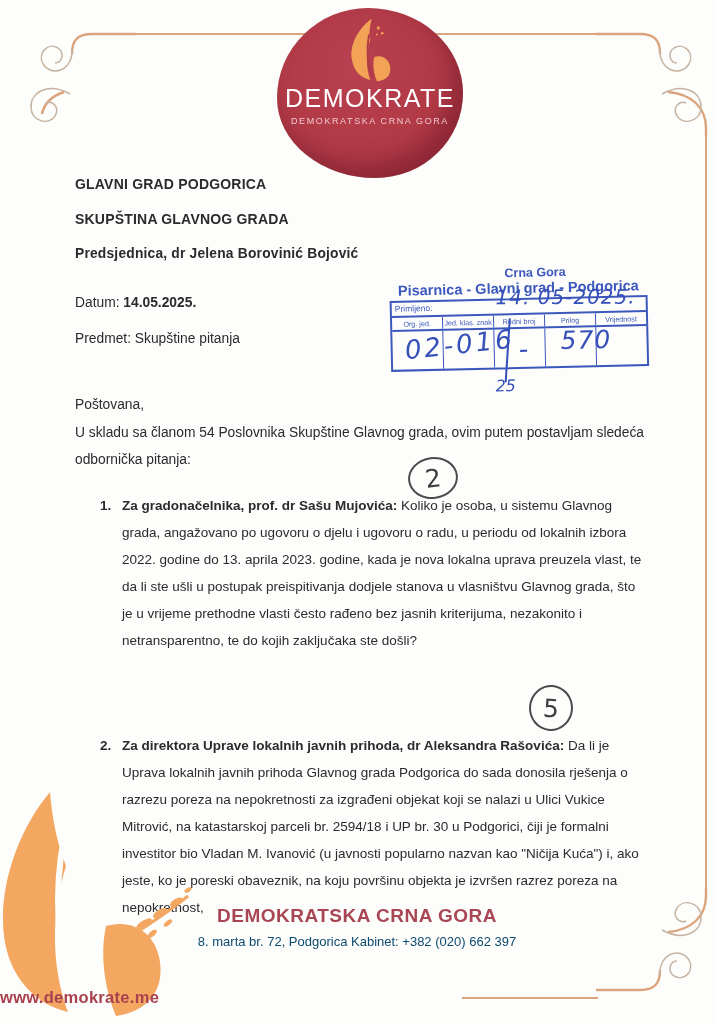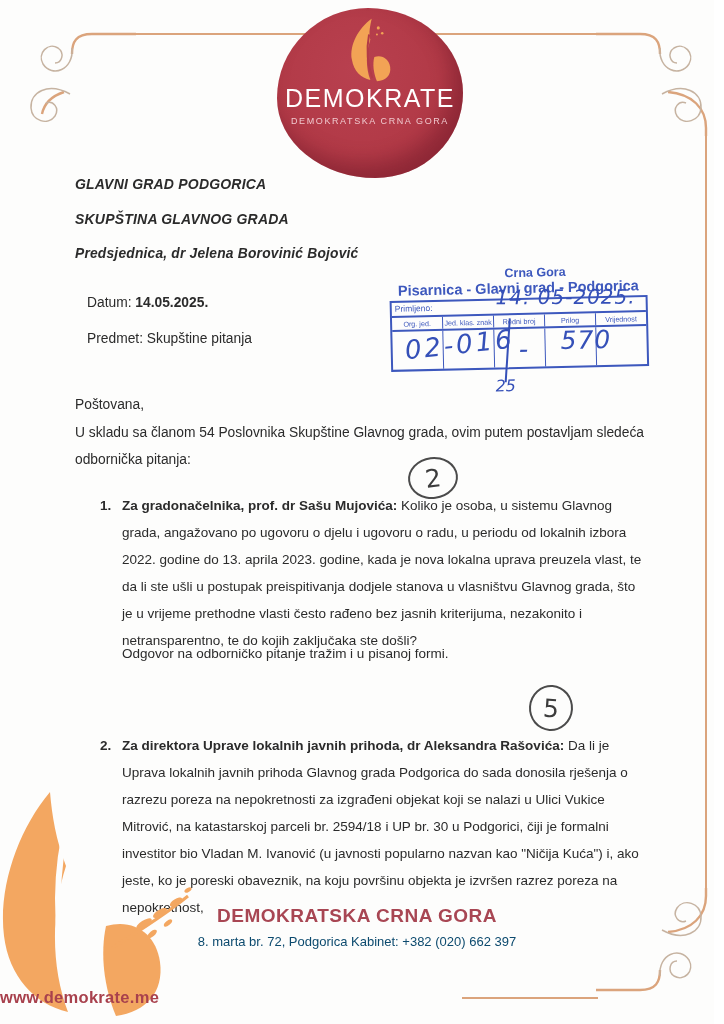--- a/index.html
+++ b/index.html
@@ -25,25 +25,25 @@
     position:absolute; left:277px; top:8px; width:186px; height:170px; z-index:2;
     background:radial-gradient(circle at 42% 36%, #b8404f 0%, #b23a47 55%, #a22f3f 100%);
     border-radius:49% 51% 47% 53% / 53% 50% 50% 47%;
     box-shadow:inset -10px -14px 20px rgba(90,15,28,.35);
     display:flex; flex-direction:column; align-items:center;
   }
   .logo-butterfly { margin-top:8px; height:66px; }
   .logo-title { color:#ffffff; font-size:25px; font-weight:500; letter-spacing:1.5px; margin-top:2px; }
   .logo-subtitle { color:#f0c9ce; font-size:9px; font-weight:400; letter-spacing:1.6px; margin-top:3px; }
   
-  .recipient { position:absolute; left:75px; top:176px;font-style:italic; }
+  .recipient { position:absolute; left:75px; top:176px; }
   .recipient p { font-size:14px; font-weight:600; letter-spacing:.2px; margin-bottom:19px; }
   .recipient .r3 { font-size:13.8px; font-weight:700; }
   .meta { position:absolute; left:75px; top:295px; font-size:13.8px; }
-  .meta p { margin-bottom:21px;margin-left:12px; }
+  .meta p { margin-bottom:21px; }
   .b { font-weight:700; }
   
   .stamp {
     position:absolute; left:390px; top:266px; width:258px; z-index:3;
     color:#3d58bd; transform:rotate(-1.3deg);
   }
   .stamp-country { text-align:center; padding-left:34px; font-size:12.5px; font-weight:600; }
   .stamp-office  { text-align:center; font-size:14.5px; font-weight:700; white-space:nowrap; }
   .stamp-box { margin-top:2px; border:2px solid currentColor; }
   .stamp-row-received { height:15px; border-bottom:2px solid currentColor; font-size:8.5px; padding:1px 3px; }
@@ -173,21 +173,20 @@
   <div class="salutation">Poštovana,</div>
   <div class="intro">U skladu sa članom 54 Poslovnika Skupštine Glavnog grada, ovim putem postavljam sledeća odbornička pitanja:</div>
 
   <div class="circled circled-a">2</div>
   <div class="circled circled-b">5</div>
 
   <div class="q-item item-1">
     <div class="num">1.</div>
     <div class="itext"><span class="b">Za gradonačelnika, prof. dr Sašu Mujovića:</span><span> Koliko je osoba, u sistemu Glavnog grada, angažovano po ugovoru o djelu i ugovoru o radu, u periodu od lokalnih izbora 2022. godine do 13. aprila 2023. godine, kada je nova lokalna uprava preuzela vlast, te da li ste ušli u postupak preispitivanja dodjele stanova u vlasništvu Glavnog grada, što je u vrijeme prethodne vlasti često rađeno bez jasnih kriterijuma, nezakonito i netransparentno, te do kojih zaključaka ste došli?</span></div>
   </div>
-  <div class="followup">Odgovor na odborničko pitanje tražim i u pisanoj formi.</div>
 
   <div class="q-item item-2">
     <div class="num">2.</div>
     <div class="itext"><span class="b">Za direktora Uprave lokalnih javnih prihoda, dr Aleksandra Rašovića:</span><span> Da li je Uprava lokalnih javnih prihoda Glavnog grada Podgorica do sada donosila rješenja o razrezu poreza na nepokretnosti za izgrađeni objekat koji se nalazi u Ulici Vukice Mitrović, na katastarskoj parceli br. 2594/18 i UP br. 30 u Podgorici, čiji je formalni investitor bio Vladan M. Ivanović (u javnosti popularno nazvan kao "Ničija Kuća") i, ako jeste, ko je poreski obaveznik, na koju površinu objekta je izvršen razrez poreza na nepokretnost,</span></div>
   </div>
 
   <svg class="big-butterfly" viewBox="0 0 200 240">
     <path fill="#f3a761" d="M56,14 C24,52 4,110 10,158 C15,198 40,226 74,234 C58,192 56,138 72,88 C62,62 58,38 56,14 Z"></path>
     <path fill="none" stroke="#fdfdfc" stroke-width="6" d="M70,60 C60,110 62,170 80,228"></path>
     <path fill="#f3a761" d="M112,148 C140,140 162,156 166,184 C170,214 152,234 122,238 C110,210 106,176 112,148 Z"></path>

